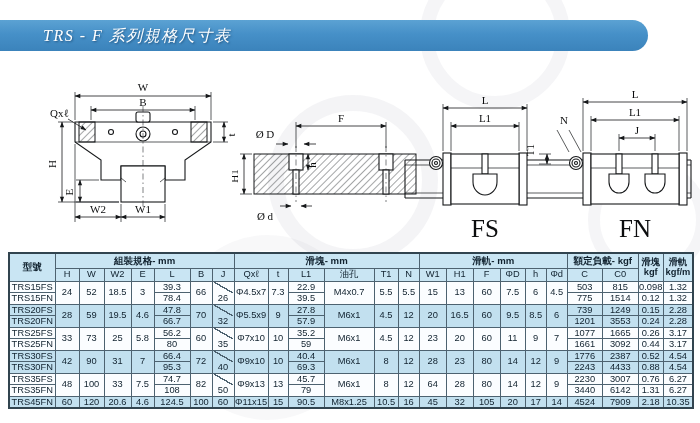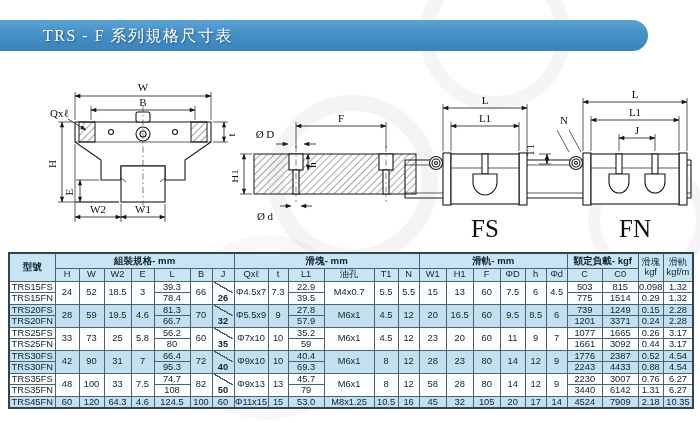--- a/index.html
+++ b/index.html
@@ -9,21 +9,21 @@
   .wm { position:absolute; border-radius:50%; pointer-events:none; }
   .wm1 { left:420px; top:-40px; width:150px; height:150px; border:14px solid rgba(110,120,135,.07); }
   .wm2 { left:268px; top:95px;  width:170px; height:170px; border:16px solid rgba(110,120,135,.08); }
   .wm3 { left:588px; top:160px; width:120px; height:120px; border:12px solid rgba(110,120,135,.07); }
   .wm4 { left:175px; top:235px; width:185px; height:185px; border:16px solid rgba(110,120,135,.05); }
 
   .banner { position:absolute; left:0; top:20px; width:648px; height:31px;
     background:linear-gradient(180deg,#5ba2d3 0%,#4690c8 45%,#3b83bb 100%);
     border-radius:0 16px 16px 0; color:#fff; font-family:"Liberation Serif",serif;
     font-size:16px; letter-spacing:1.5px; line-height:31px; padding-left:43px;
-    text-shadow:1px 1px 2px rgba(15,45,80,.55); }
+    text-shadow:1px 1px 2px rgba(15,45,80,.55);font-style:italic; }
 
   .diagram { position:absolute; }
   .dgA { left:48px;  top:60px; }
   .dgB { left:232px; top:76px; }
   .dgC { left:403px; top:58px; }
 
   svg .out  { stroke:#16181a; stroke-width:1.1; fill:#fff; }
   svg .outn { stroke:#16181a; stroke-width:1.1; fill:none; }
   svg .thin { stroke:#16181a; stroke-width:.7; fill:none; }
   svg .dim  { stroke:#16181a; stroke-width:.8; fill:none; marker-start:url(#arr); marker-end:url(#arr); }
@@ -36,26 +36,26 @@
   table.spec { position:absolute; left:8px; top:252px; width:684px;
     border-collapse:collapse; table-layout:fixed; font-size:9.3px;
     text-align:center; border:2px solid #31444f; }
   .spec th, .spec td { border:1px solid #4d6270; padding:0; height:10px;
     line-height:10.5px; font-weight:400; overflow:hidden; white-space:nowrap; }
   .spec thead th { background:#c9e5f3; }
   .spec .h1 th { height:15px; font-weight:700; font-size:9.6px; }
   .spec .h2 th { height:13px; font-weight:400; }
   .spec tbody td { background:#fbfdff; }
   .spec tr.alt td { background:#c2e0ef; }
-  .wcol span { display:block; line-height:10px; font-weight:400; font-size:9.3px; }
+  .wcol span { display:block; line-height:10px; font-weight:700; font-size:9.3px; }
   .diag { position:relative; }
   .slash { position:absolute; left:1px; right:1px; top:0; height:11px;
     background:linear-gradient(to top right, transparent calc(50% - .7px),
       #4d6270 calc(50% - .7px), #4d6270 calc(50% + .7px), transparent calc(50% + .7px)); }
-  .dval { position:absolute; left:0; right:0; bottom:1px; line-height:10px;font-weight:bold; }
+  .dval { position:absolute; left:0; right:0; bottom:1px; line-height:10px; }
 </style>
 </head>
 <body>
 
 <svg width="0" height="0" style="position:absolute">
   <defs>
     <marker id="arr" viewBox="0 0 10 10" refX="9.5" refY="5" markerWidth="9" markerHeight="7" orient="auto-start-reverse">
       <path d="M0,1.2 L10,5 L0,8.8 z" fill="#16181a"></path>
     </marker>
     <pattern id="hatch" width="5" height="5" patternUnits="userSpaceOnUse" patternTransform="rotate(45)">
@@ -282,30 +282,30 @@
         <td>815</td>
         <td>0.098</td>
         <td>1.32</td>
       </tr>
       <tr>
         <td class="model">TRS15FN</td>
         <td>78.4</td>
         <td>39.5</td>
         <td>775</td>
         <td>1514</td>
-        <td>0.29</td>
+        <td>0.12</td>
         <td>1.32</td>
       </tr>
       <tr class="alt">
         <td class="model">TRS20FS</td>
         <td rowspan="2">28</td>
         <td rowspan="2">59</td>
         <td rowspan="2">19.5</td>
         <td rowspan="2">4.6</td>
-        <td>81.3</td>
+        <td>47.8</td>
         <td rowspan="2">70</td>
         <td class="diag" rowspan="2">
           <span class="slash"></span>
           <span class="dval">32</span>
         </td>
         <td rowspan="2">Φ5.5x9</td>
         <td rowspan="2">9</td>
         <td>27.8</td>
         <td rowspan="2">M6x1</td>
         <td rowspan="2">4.5</td>
@@ -319,21 +319,21 @@
         <td>739</td>
         <td>1249</td>
         <td>0.15</td>
         <td>2.28</td>
       </tr>
       <tr class="alt">
         <td class="model">TRS20FN</td>
         <td>66.7</td>
         <td>57.9</td>
         <td>1201</td>
-        <td>3371</td>
+        <td>3553</td>
         <td>0.24</td>
         <td>2.28</td>
       </tr>
       <tr>
         <td class="model">TRS25FS</td>
         <td rowspan="2">33</td>
         <td rowspan="2">73</td>
         <td rowspan="2">25</td>
         <td rowspan="2">5.8</td>
         <td>56.2</td>
@@ -417,21 +417,21 @@
         <td class="diag" rowspan="2">
           <span class="slash"></span>
           <span class="dval">50</span>
         </td>
         <td rowspan="2">Φ9x13</td>
         <td rowspan="2">13</td>
         <td>45.7</td>
         <td rowspan="2">M6x1</td>
         <td rowspan="2">8</td>
         <td rowspan="2">12</td>
-        <td rowspan="2">58</td>
+        <td rowspan="2">64</td>
         <td rowspan="2">28</td>
         <td rowspan="2">80</td>
         <td rowspan="2">14</td>
         <td rowspan="2">12</td>
         <td rowspan="2">9</td>
         <td>2230</td>
         <td>3007</td>
         <td>0.76</td>
         <td>6.27</td>
       </tr>
@@ -441,28 +441,28 @@
         <td>79</td>
         <td>3440</td>
         <td>6142</td>
         <td>1.31</td>
         <td>6.27</td>
       </tr>
       <tr class="alt">
         <td class="model">TRS45FN</td>
         <td>60</td>
         <td>120</td>
-        <td>64.3</td>
+        <td>20.6</td>
         <td>4.6</td>
         <td>124.5</td>
         <td>100</td>
         <td>60</td>
         <td>Φ11x15</td>
         <td>15</td>
-        <td>53.0</td>
+        <td>90.5</td>
         <td>M8x1.25</td>
         <td>10.5</td>
         <td>16</td>
         <td>45</td>
         <td>32</td>
         <td>105</td>
         <td>20</td>
         <td>17</td>
         <td>14</td>
         <td>4524</td>

